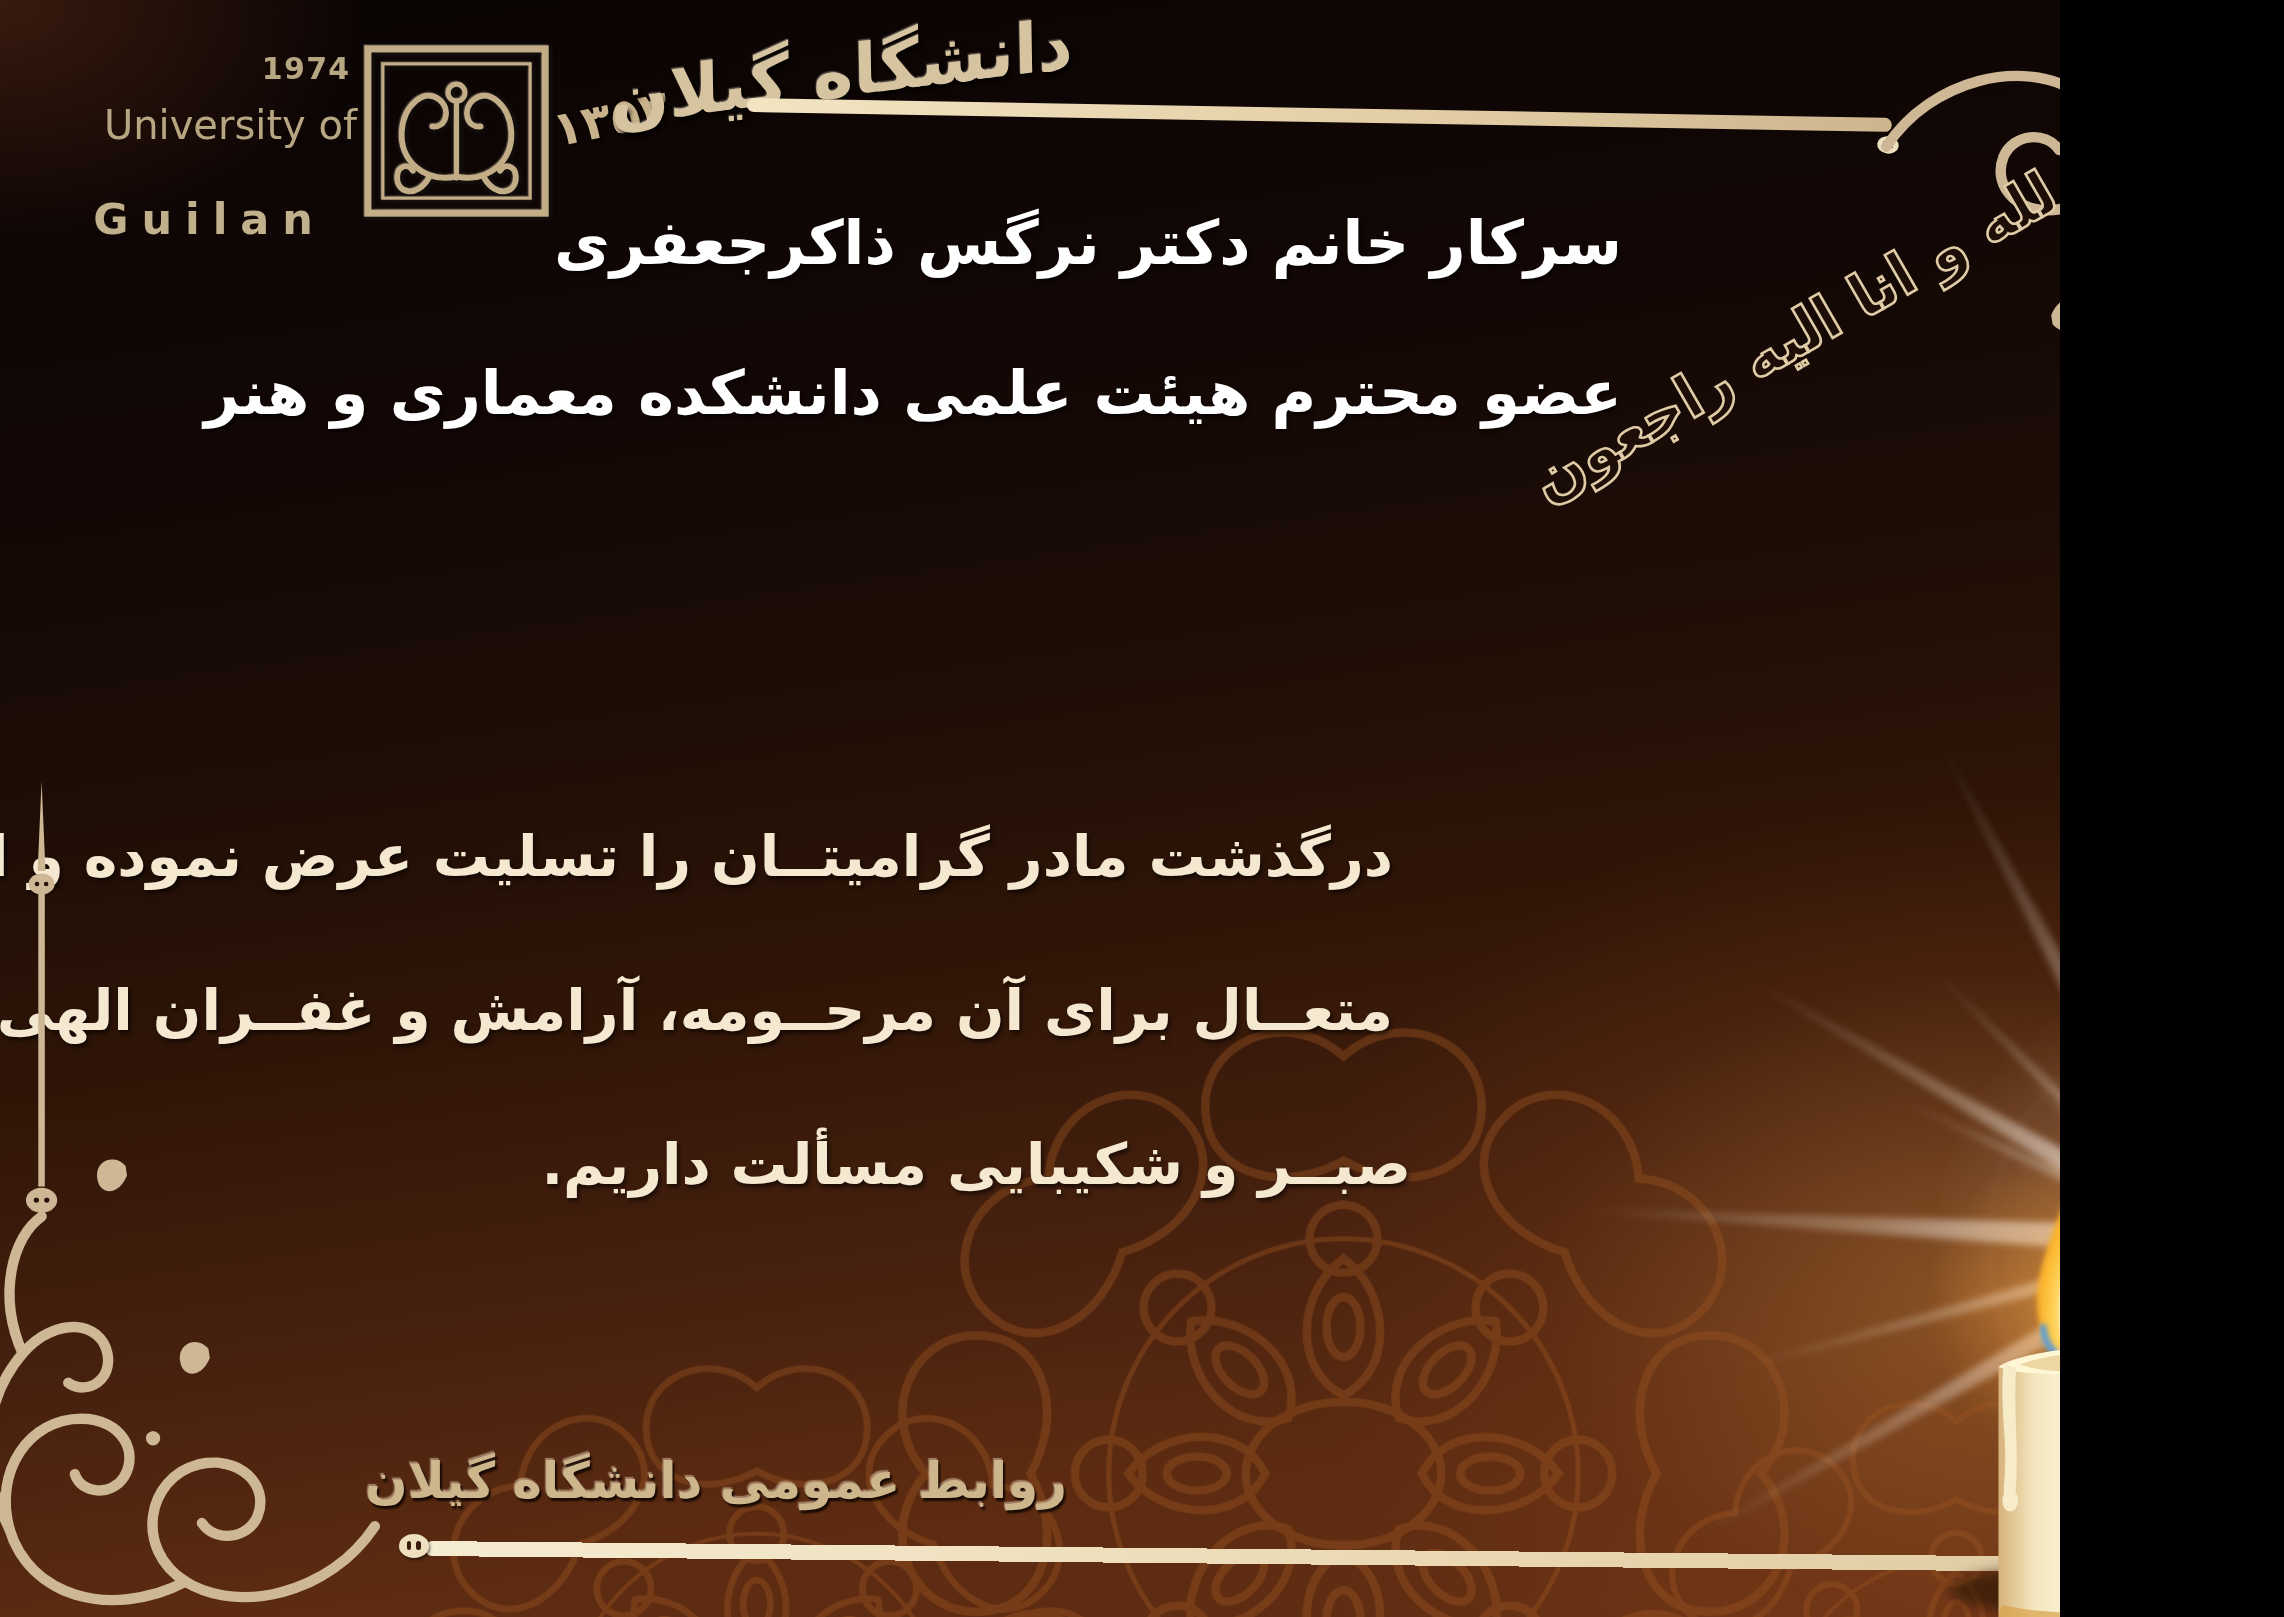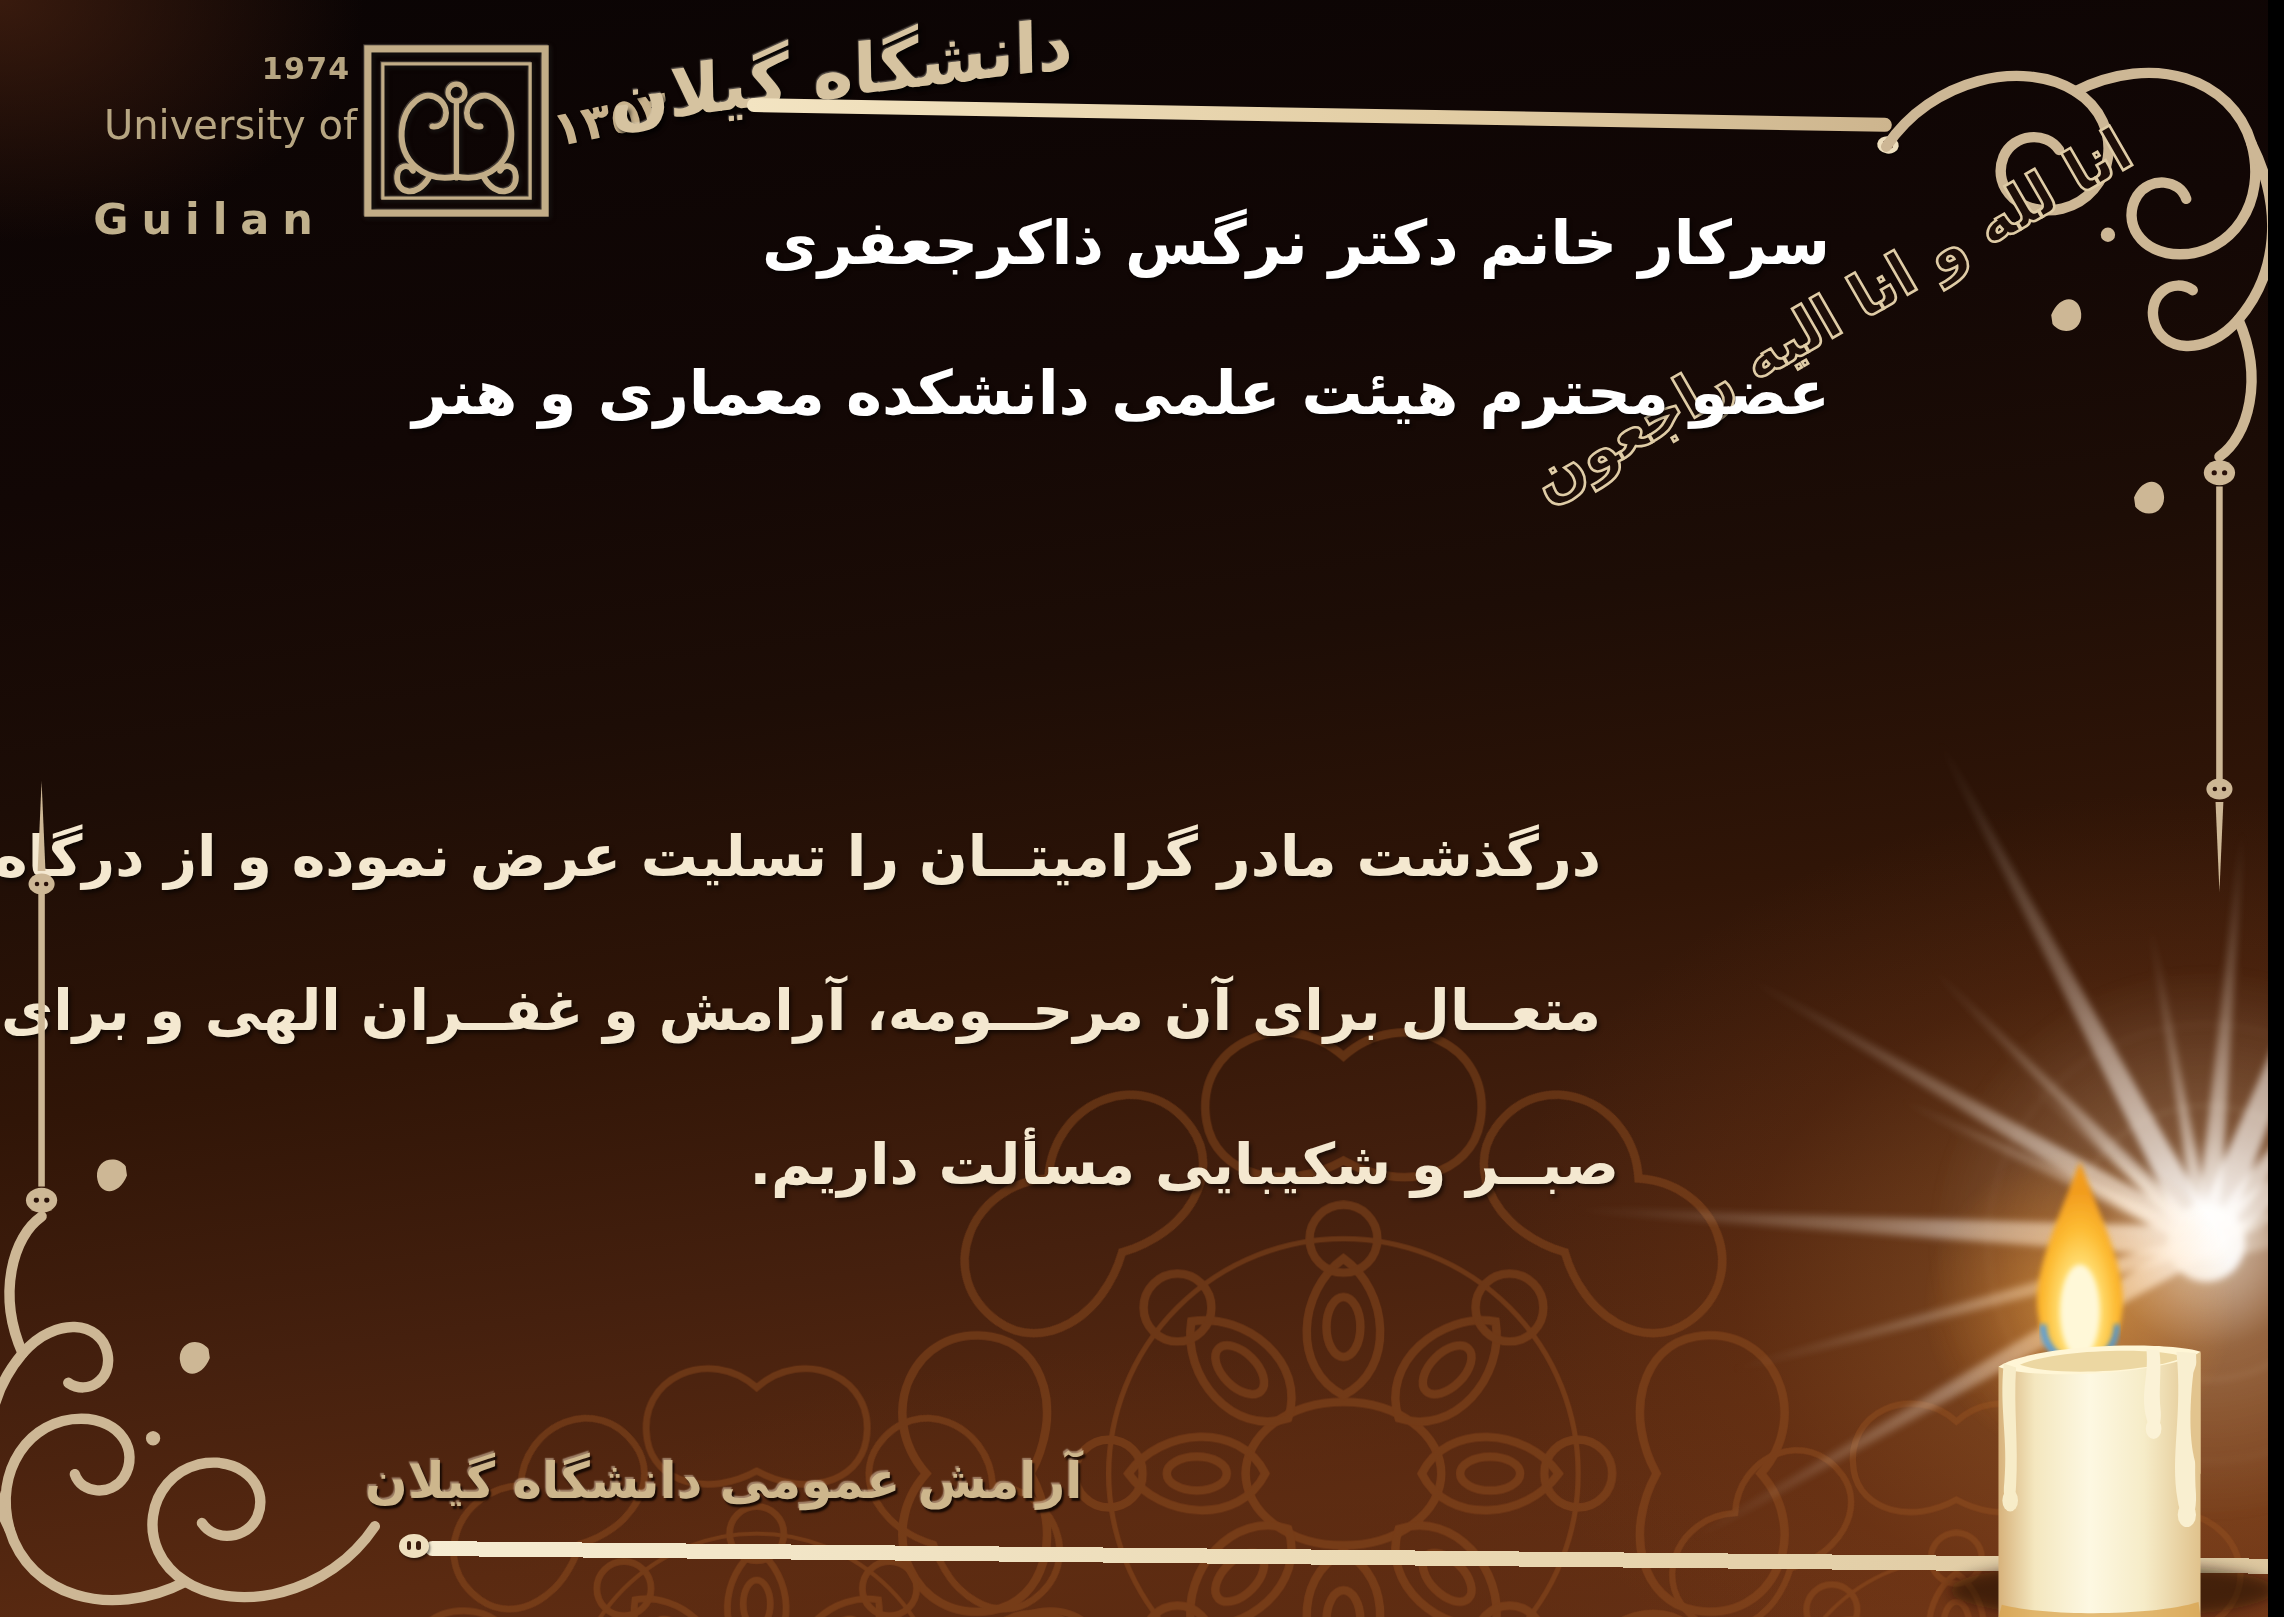--- a/index.html
+++ b/index.html
@@ -1,17 +1,17 @@
 <!DOCTYPE html>
 <html lang="fa" style="font-size:10.4px"><head>
 <meta charset="utf-8">
 <style>
   html,body{margin:0;padding:0;background:#000;}
   .canvas{
-    position:relative;width:2268px;height:1617px;overflow:hidden;
+    position:relative;width:2060px;height:1617px;overflow:hidden;
     font-family:"DejaVu Sans",sans-serif;
     background:
       radial-gradient(978px 717px at 96% 80%, rgba(255,180,90,.30), rgba(150,75,25,.14) 45%, rgba(0,0,0,0) 70%),
       radial-gradient(1239px 848px at 50% 118%, #76391b 0%, #5c2b11 30%, rgba(0,0,0,0) 66%),
       radial-gradient(587px 391px at 0% 0%, rgba(95,45,22,.55), rgba(0,0,0,0) 62%),
       linear-gradient(172deg, #0a0404 0%, #120705 26%, #1d0d06 42%, #301507 58%, #45200e 72%, #5a2a11 85%, #6d3416 100%);
   }
   .abs{position:absolute;}
   
   .logo-en{left:62px;top:51px;width:295px;color:#b7a682;}
@@ -163,21 +163,21 @@
   <div class="abs fa-text msg msg-1">درگذشت مادر گرامیتــان را تسلیت عرض نموده و از درگاه خداوند</div>
   <div class="abs fa-text msg msg-2">متعــال برای آن مرحــومه، آرامش  و غفــران الهی و برای بازماندگان</div>
   <div class="abs fa-text msg msg-3">صبــر و شکیبایی مسألت داریم.</div>
 
   <svg class="abs flourish-bl" width="626" height="861" viewBox="0 0 960 1320">
     <use href="#flourish"></use>
   </svg>
   <div class="abs bottom-line"></div>
   <div class="abs bead bead-bottom"></div>
 
-  <div class="abs footer-text">آرامش عمومی دانشگاه گیلان</div>
+  <div class="abs footer-text">روابط عمومی دانشگاه گیلان</div>
 
   <svg class="abs rays-layer" width="784" height="965" viewBox="0 0 1202 1480">
     <defs>
       <linearGradient id="rayg" x1="0" y1="0" x2="1" y2="0">
         <stop offset="0" stop-color="#ffffff" stop-opacity=".85"></stop>
         <stop offset=".55" stop-color="#fff6ea" stop-opacity=".28"></stop>
         <stop offset="1" stop-color="#fff6ea" stop-opacity="0"></stop>
       </linearGradient>
       <radialGradient id="coreg">
           <stop offset="0" stop-color="#ffffff" stop-opacity=".95"></stop>

